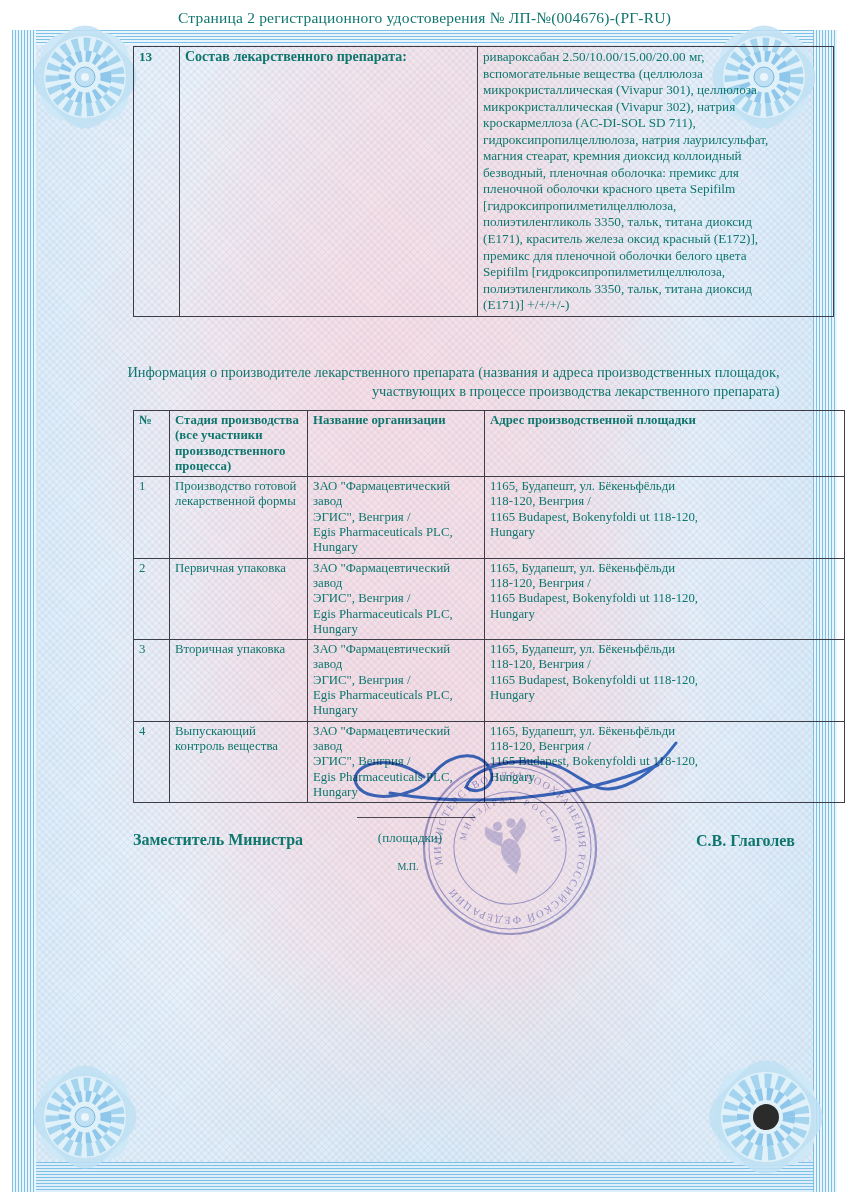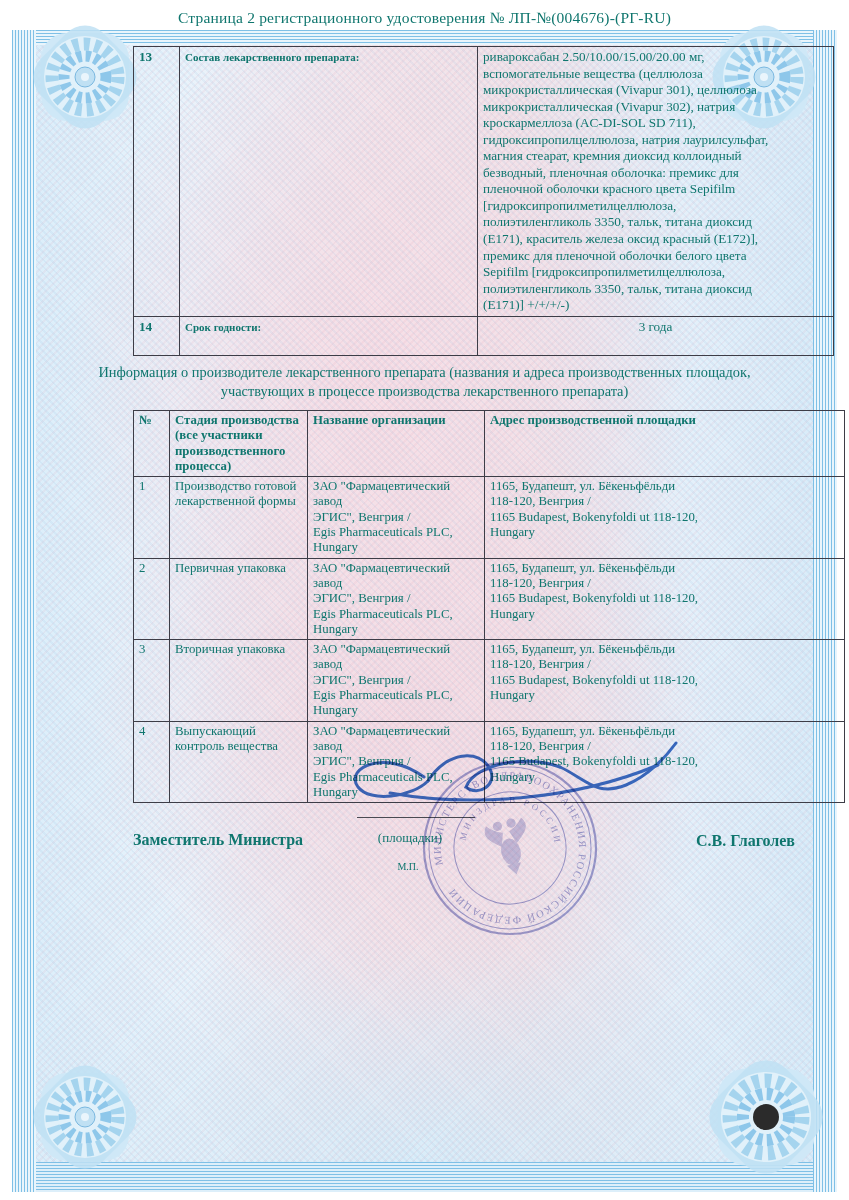--- a/index.html
+++ b/index.html
@@ -41,34 +41,34 @@
   .page-header {
     position:absolute; z-index:4; left:0; right:0; top:9px;
     text-align:center; font-size:15.5px; letter-spacing:.2px;
   }
   .doc-table { position:absolute; z-index:4; left:133px; border-collapse:collapse;
     table-layout:fixed; background:transparent; }
   .doc-table td, .doc-table th { border:1px solid #3d3d47; vertical-align:top;
     padding:2px 5px; background:transparent; }
   .t1 { top:46px; width:667px; font-size:13.2px; line-height:16.55px;padding-left:47px; }
   .t1 .c-num { width:35px; font-weight:bold; }
-  .t1 .c-label { width:287px; font-weight:bold; font-size:11px; }
+  .t1 .c-label { width:287px; font-weight:bold; font-size:14px; }
   .t1 .c-value { width:345px; }
   .t1 .row14 td { height:34px; }
   .t1 .center { text-align:center; }
   .t2 { top:410px; width:667px; font-size:12.8px; line-height:15.3px; }
   .t2 th { text-align:left; font-weight:bold; }
   .t2 .c-num { width:25px; }
   .t2 .c-stage { width:127px; }
   .t2 .c-org { width:166px; }
   .t2 .c-addr { width:349px; }
   .prl { white-space:pre-line; }
   .note {
     position:absolute; z-index:4; left:50%; transform:translateX(-50%);
-    top:363px; width:710px; text-align:center; font-size:14.4px; line-height:19px;
+    top:363px; width:710px; text-align:right; font-size:14.4px; line-height:19px;
     white-space:pre-line;
   }
   .sig-left  { position:absolute; z-index:5; left:133px; top:831px;
     font-weight:bold; font-size:16px; }
   .sig-right { position:absolute; z-index:5; right:54px; top:800px;
     font-weight:bold; font-size:16px;margin-top:32px; }
   .sig-line  { position:absolute; z-index:5; left:357px; top:817px; width:118px;
     border-top:1.4px solid #4a4a52; }
   .sig-caption { position:absolute; z-index:5; left:410px; transform:translateX(-50%);
     top:830px; font-size:13px; }
@@ -135,25 +135,20 @@
 магния стеарат, кремния диоксид коллоидный
 безводный, пленочная оболочка: премикс для
 пленочной оболочки красного цвета Sepifilm
 [гидроксипропилметилцеллюлоза,
 полиэтиленгликоль 3350, тальк, титана диоксид
 (Е171), краситель железа оксид красный (Е172)],
 премикс для пленочной оболочки белого цвета
 Sepifilm [гидроксипропилметилцеллюлоза,
 полиэтиленгликоль 3350, тальк, титана диоксид
 (Е171)] +/+/+/-)</td>
-    </tr>
-    <tr class="row14">
-      <td class="c-num">14</td>
-      <td class="c-label">Срок годности:</td>
-      <td class="c-value center">3 года</td>
     </tr>
   </tbody>
     </table>
 
   <div class="note">Информация о производителе лекарственного препарата (названия и адреса производственных площадок,
 участвующих в процессе производства лекарственного препарата)</div>
 
   <table class="doc-table t2">
     <tbody>
         <tr>

